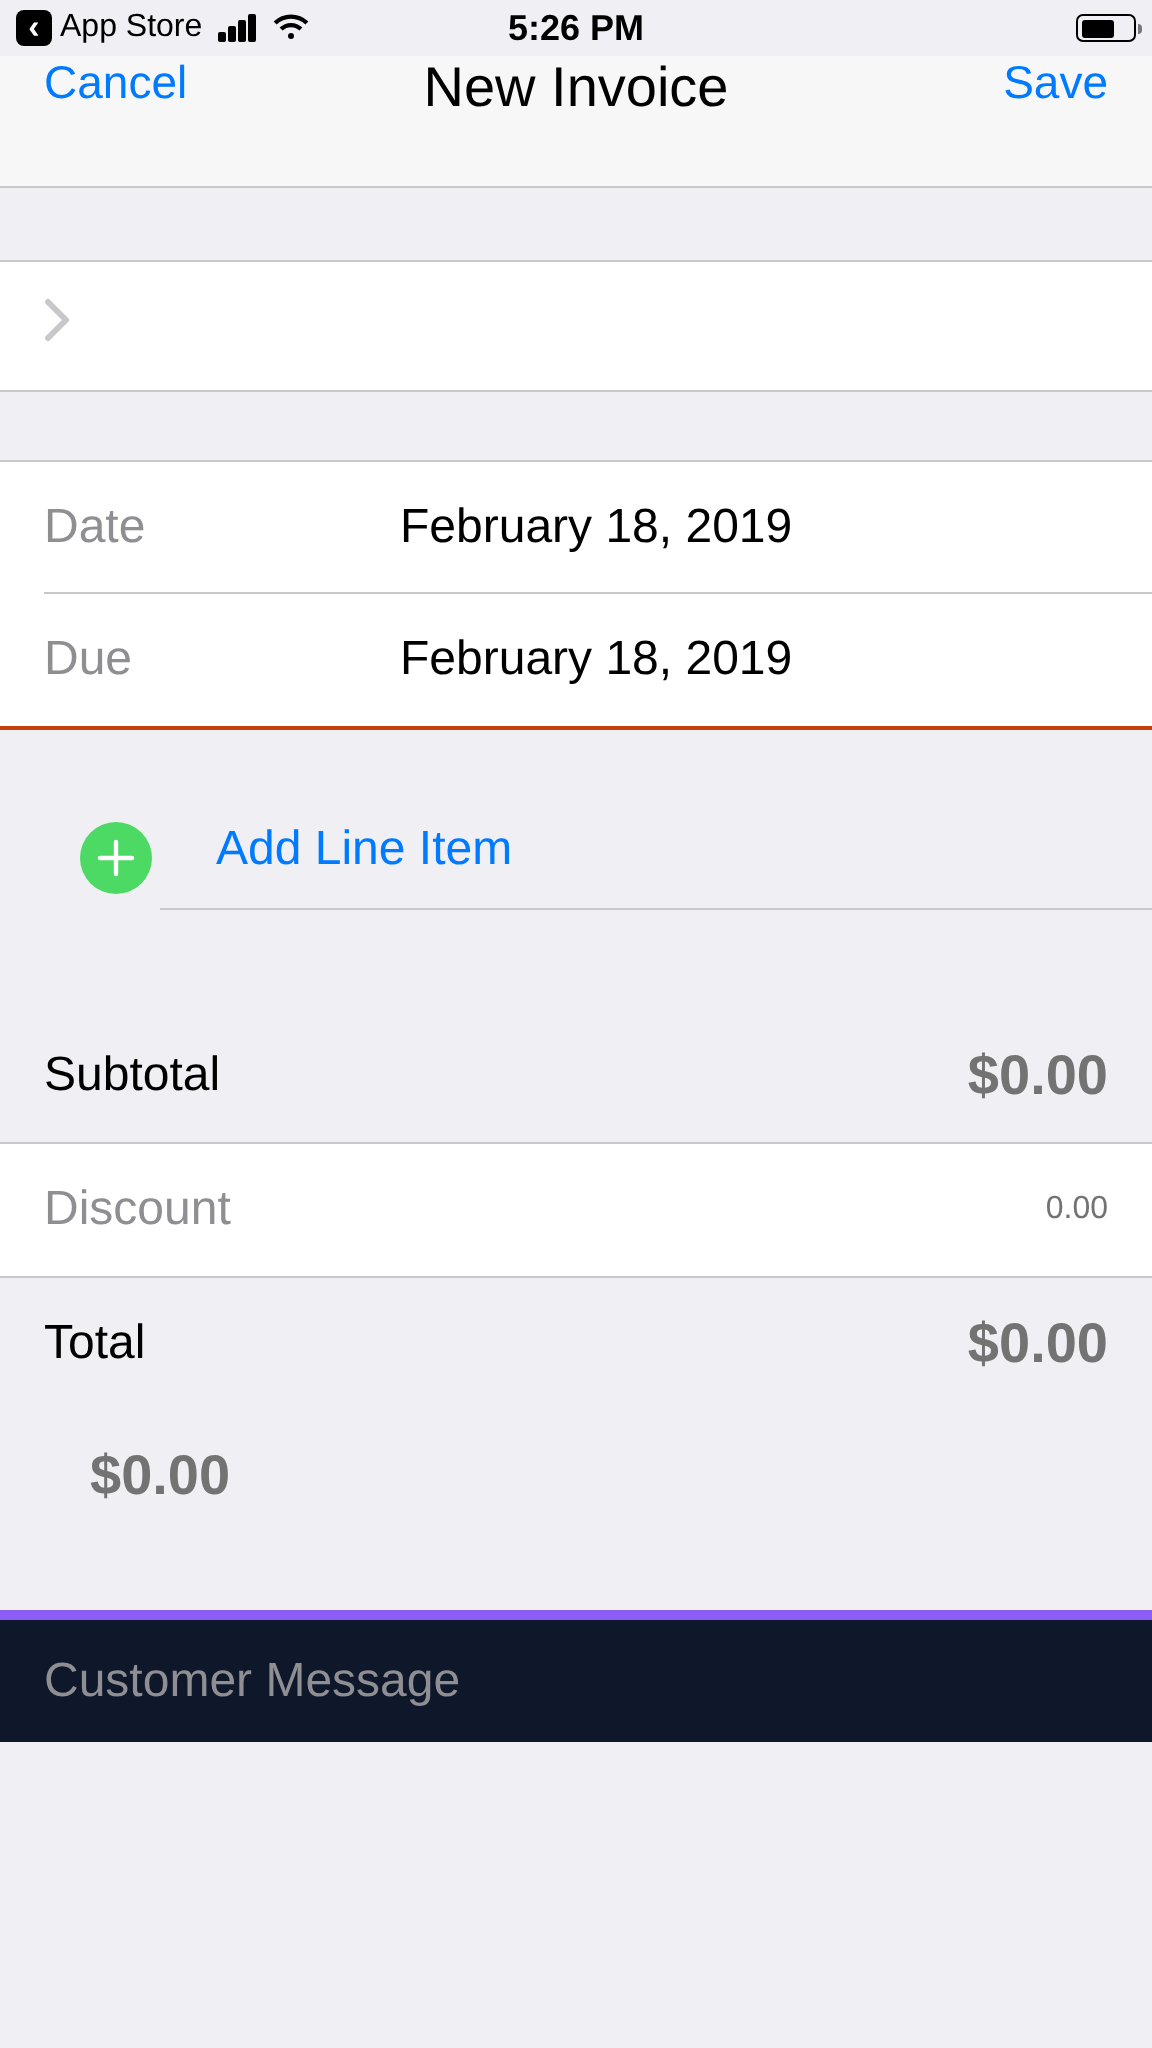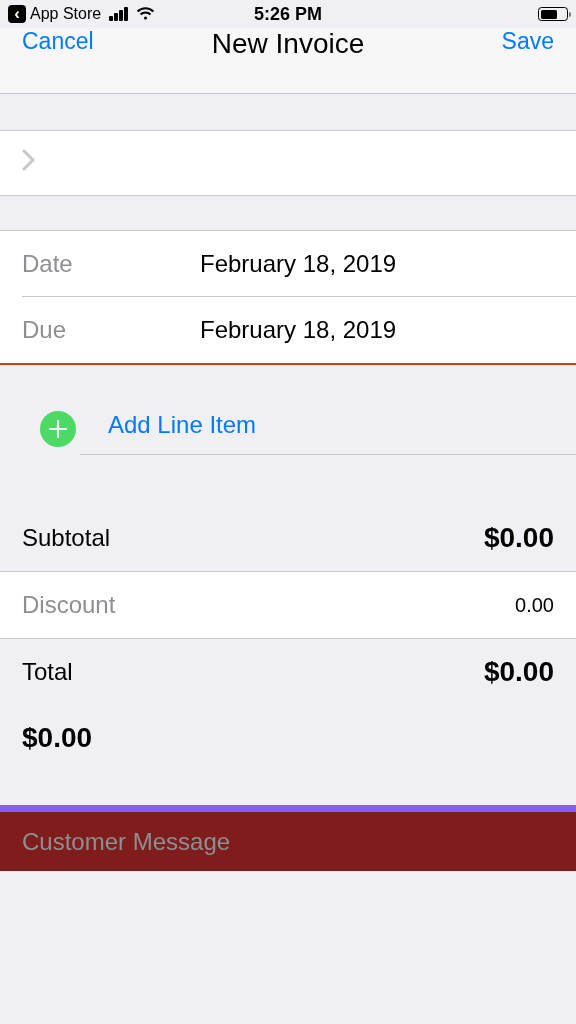--- a/index.html
+++ b/index.html
@@ -216,40 +216,41 @@
       gap: 29px;
     }
     .total-row.stacked {
       background: transparent;
     }
     .total-label {
       color: #000;
     }
     .total-label.gray { color:#8e8e93;text-align:center; }
     .total-value {
-      color: #000000;
+      color: #737373;
       font-weight: 700;
       font-size: 28px;
-    }
-    .total-value.normal { font-weight:400; font-size:20px; }
+      margin-left: 23px;
+    }
+    .total-value.normal { font-weight:400; font-size:16px; }
     .white-box{
       background:#fff;
       border-top:1px solid #c8c7cc;
       border-bottom:1px solid #c8c7cc;
     }
     .message-row{
-      background:#7f1d1d;
+      background:#0f172a;
       display:flex;
       align-items:center;
       height:66px;
       padding:0 22px;
       color:#8e8e93;
       font-size:24px;
       margin-top:34px;
-      border-top:7px solid #8b5cf6;
+      border-top:5px solid #8b5cf6;
     }
   </style>
 </head>
 <body>
 
 <div class="status-bar">
   <div class="status-left">
     <span class="status-back-box"></span>
     <span class="status-app-label">App Store</span>
     <span class="signal-bars">

